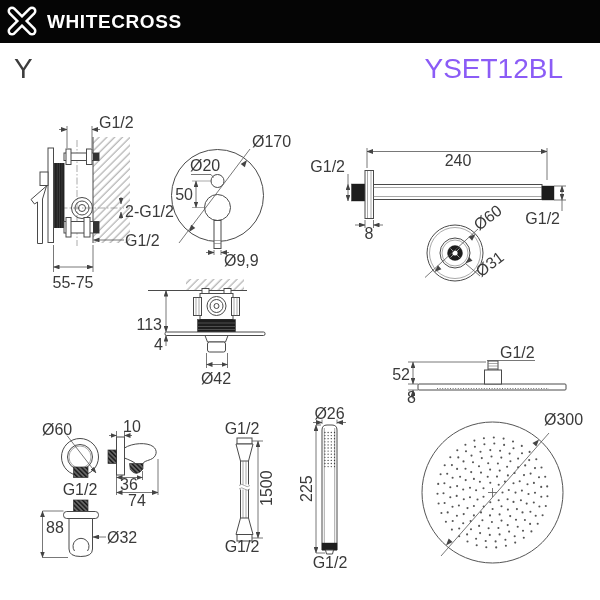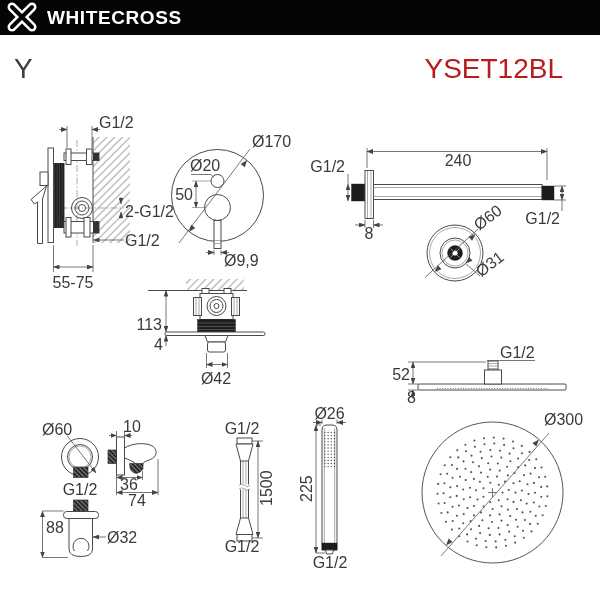--- a/index.html
+++ b/index.html
@@ -1,24 +1,24 @@
 <!DOCTYPE html>
 <html><head>
 <meta charset="utf-8">
 <style>
   html,body{margin:0;padding:0;background:#fff;}
   #sheet{position:relative;width:600px;height:600px;background:#fff;overflow:hidden;
          font-family:"Liberation Sans",sans-serif;}
   
-  #topbar{position:absolute;left:0;top:0;width:600px;height:35px;background:#050505;
+  #topbar{position:absolute;left:0;top:0;width:600px;height:43px;background:#050505;
           display:flex;align-items:center;}
   #brand{color:#fff;font-size:19px;font-weight:700;letter-spacing:.6px;margin-left:3px;}
   
   #series{position:absolute;left:14px;top:53px;font-size:28px;color:#3d3d3d;}
-  #model{position:absolute;right:37px;top:53px;font-size:28px;color:#b91c1c;}
+  #model{position:absolute;right:37px;top:53px;font-size:28px;color:#8b5cf6;}
   
   #cad{position:absolute;left:0;top:0;}
   .o{stroke:#4a4a4a;fill:none;stroke-width:1;}
   .of{stroke:#4a4a4a;fill:#fff;stroke-width:1;}
   .t{stroke:#6e6e6e;fill:none;stroke-width:.6;}
   .d{stroke:#555;fill:none;stroke-width:.8;}
   .cl{stroke:#888;fill:none;stroke-width:.7;stroke-dasharray:7 2 1.5 2;}
   .dk{fill:#1d1d1d;stroke:#1d1d1d;stroke-width:.4;}
   .ah{fill:#444;stroke:none;}
   text.dim{font-family:"Liberation Sans",sans-serif;font-size:16px;fill:#3a3a3a;}

